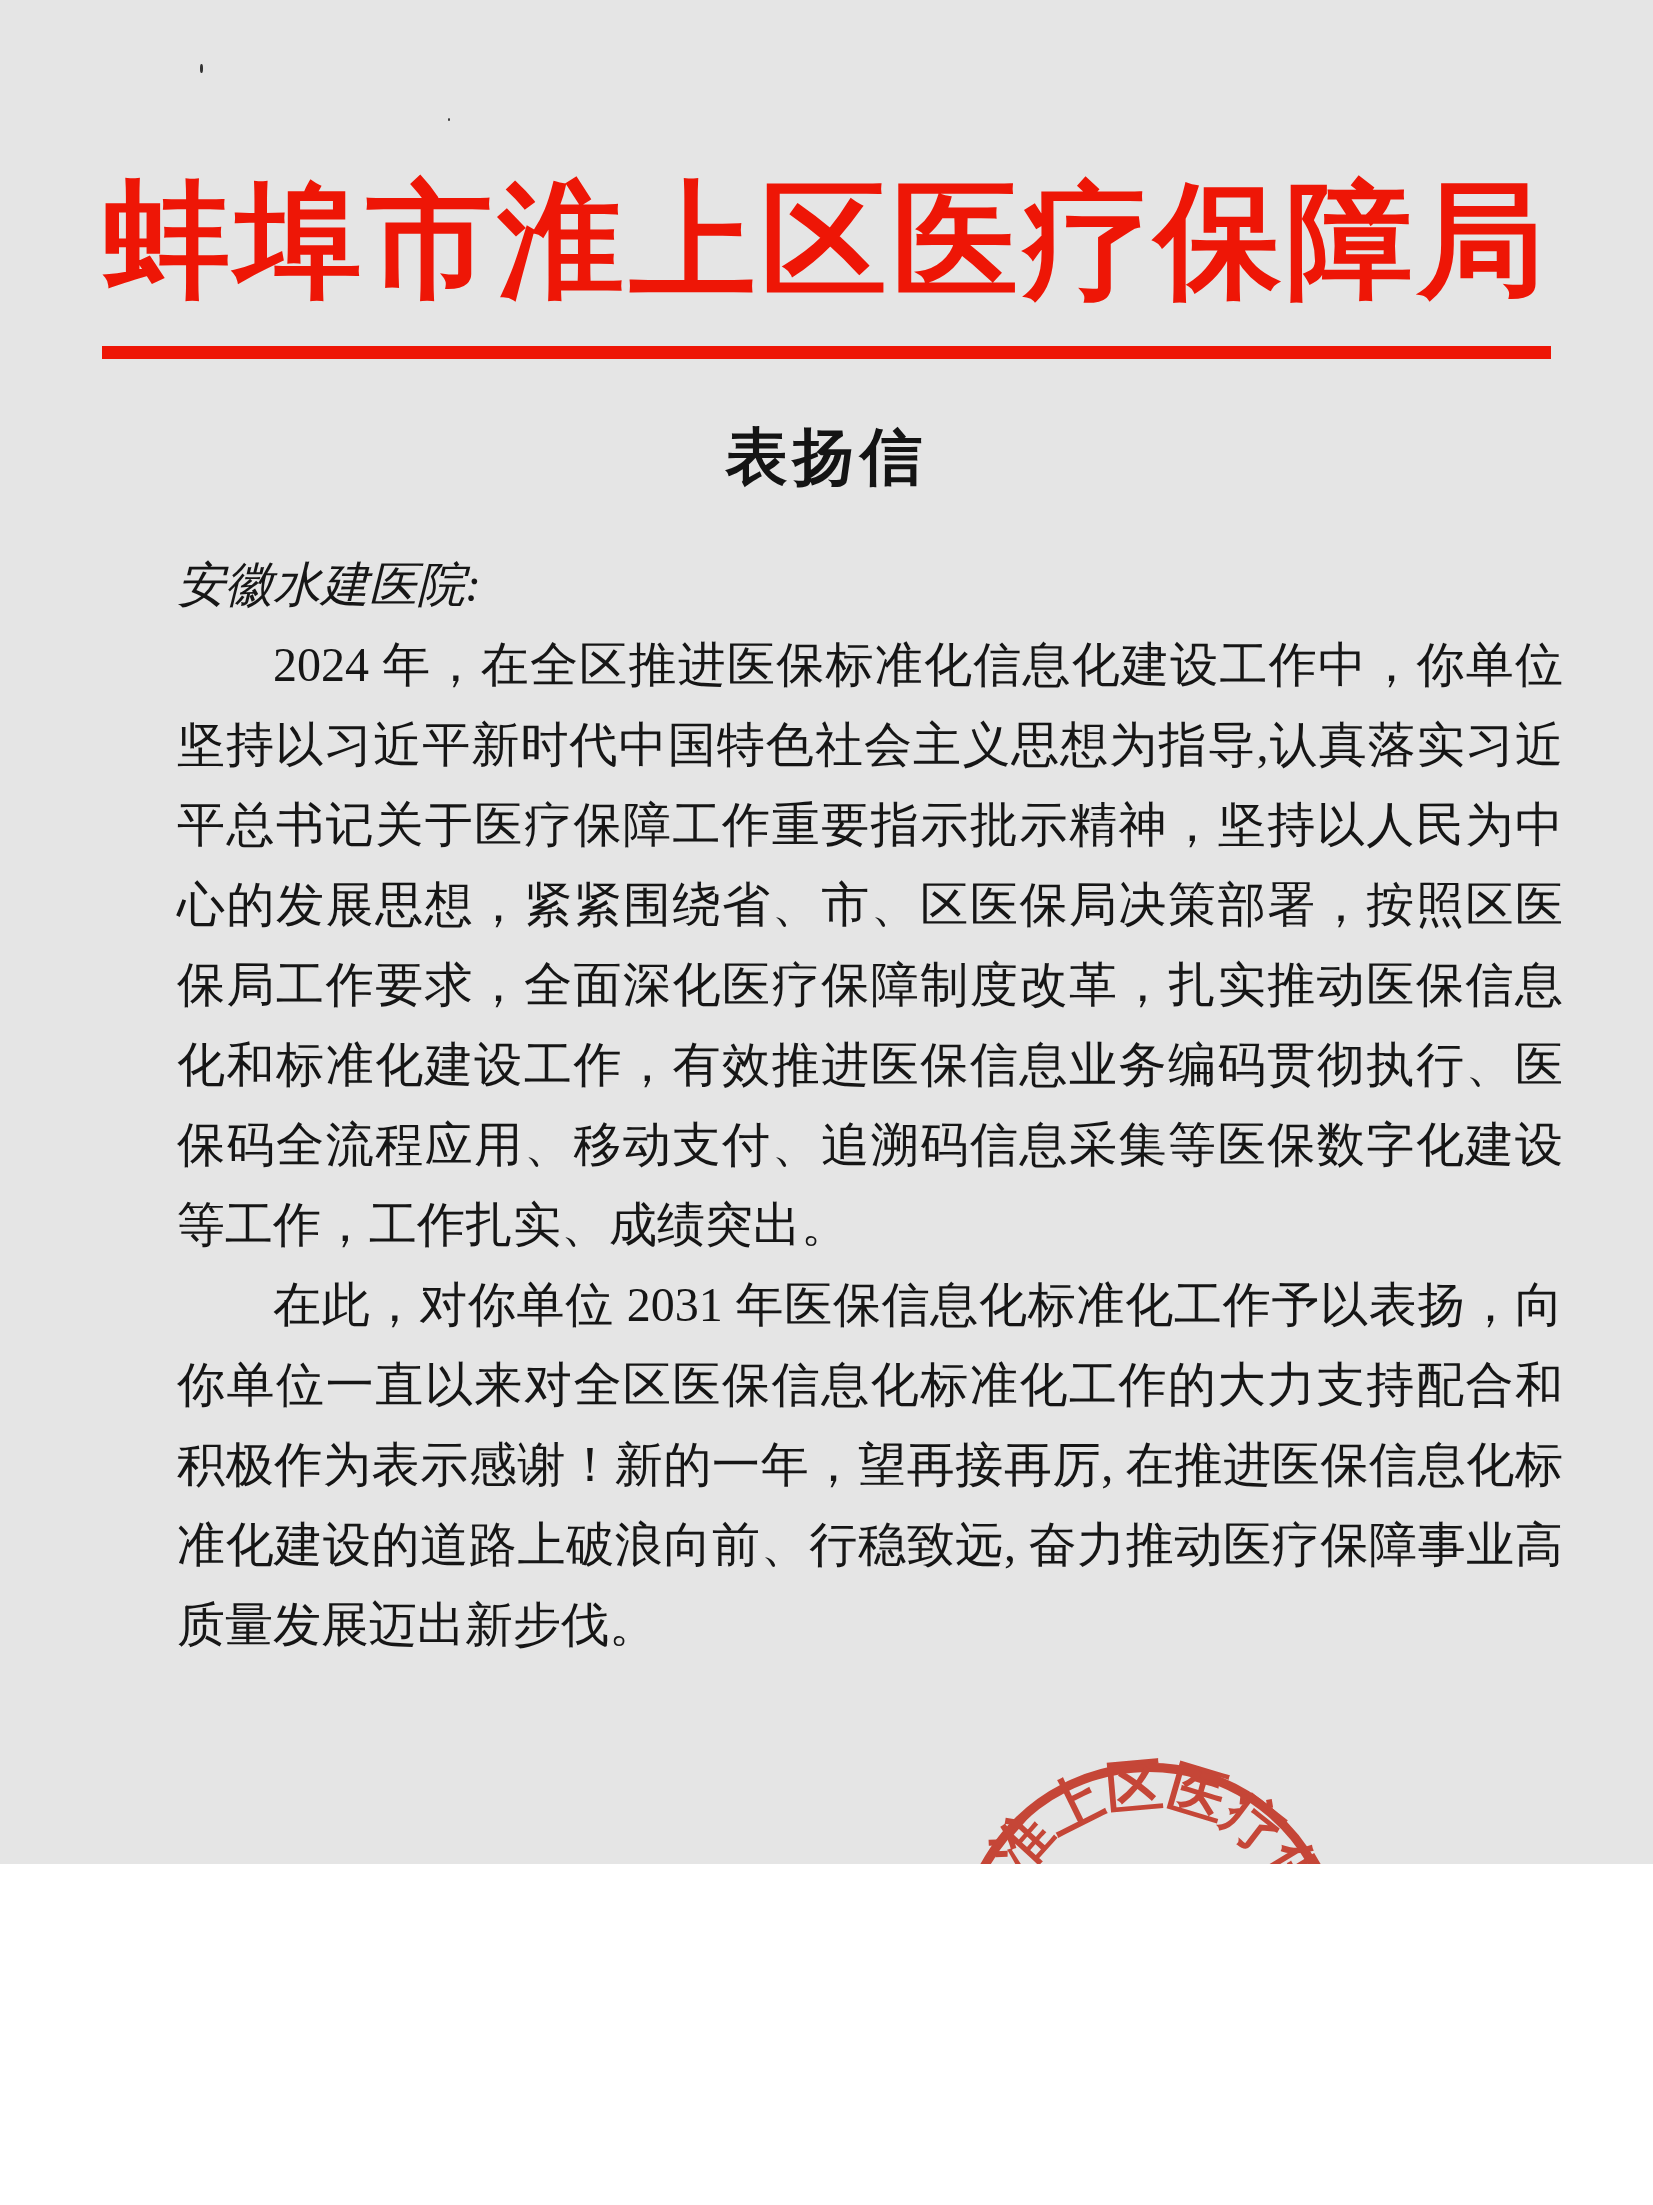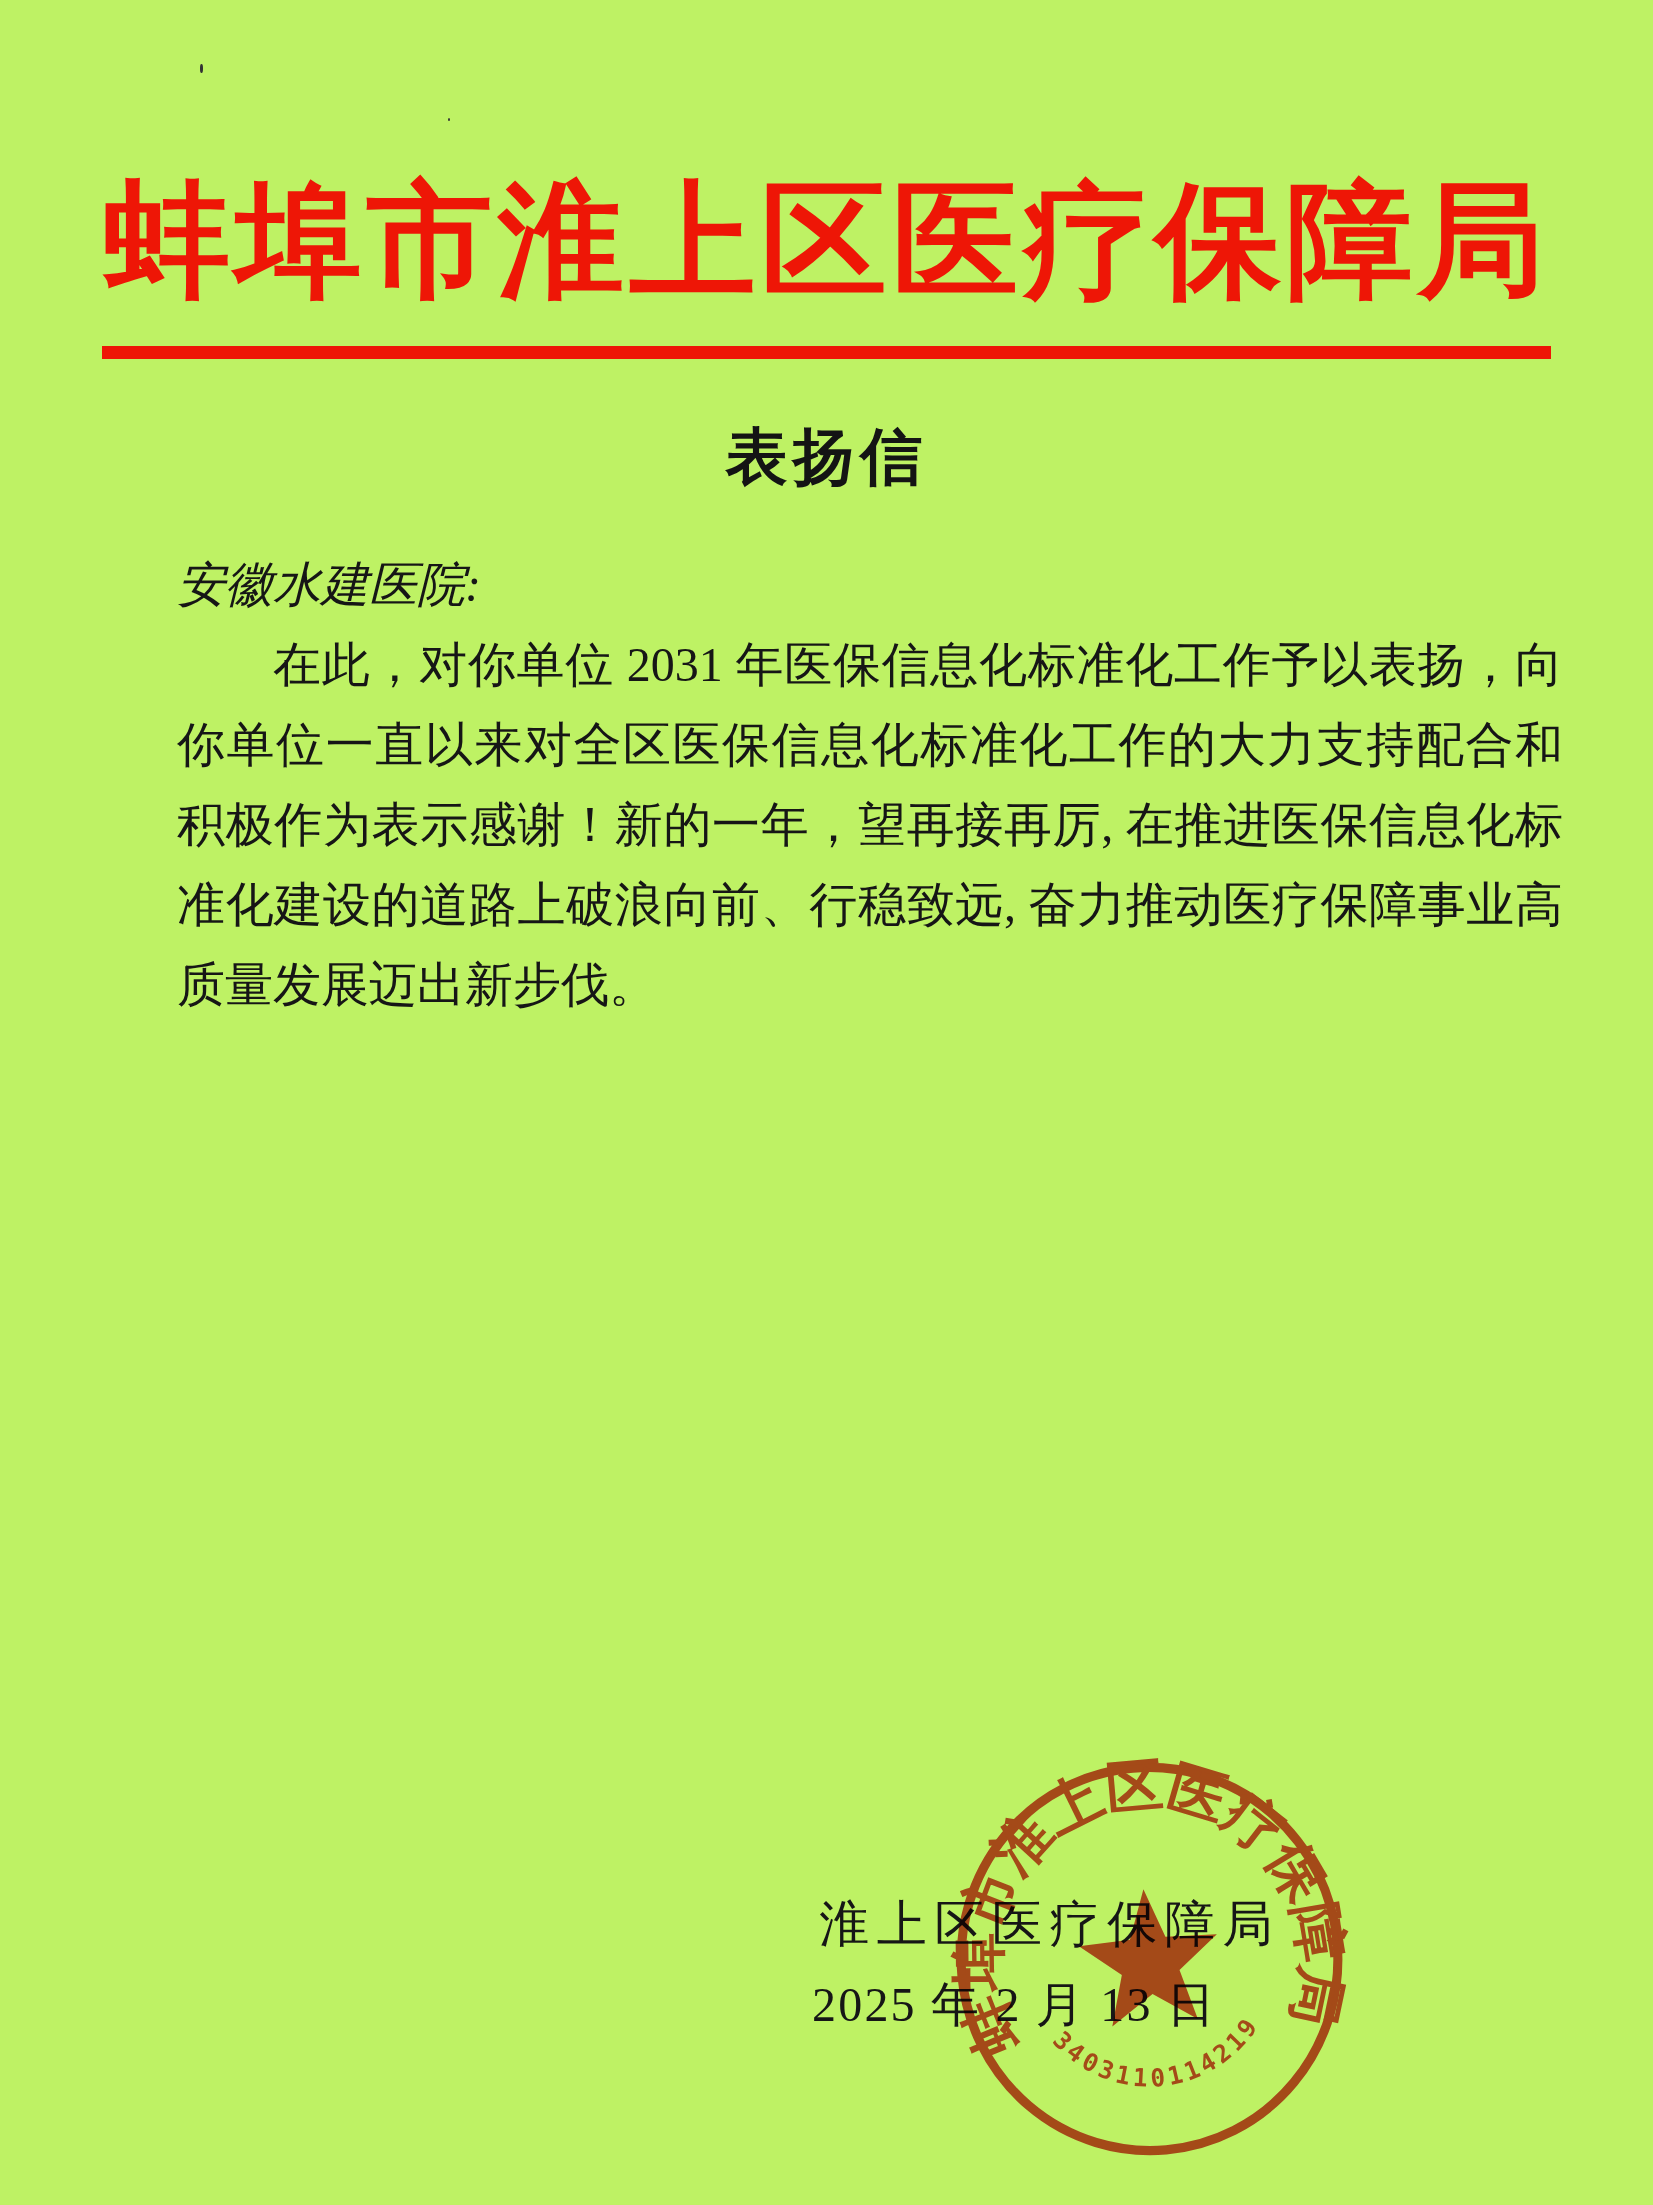--- a/index.html
+++ b/index.html
@@ -1,19 +1,19 @@
 <!DOCTYPE html>
 <html style="font-size:8.7px"><head>
 <meta charset="utf-8">
 <style>
   html,body{margin:0;padding:0;background:#ffffff;}
   .page{
     position:relative;
-    width:1653px;height:2205px;
-    background:#bef264;
+    width:1653px;height:1864px;
+    background:#e5e5e5;
     overflow:hidden;
     font-family:"Liberation Serif", serif;
     color:#181818;
   }
   .header-title{
     position:absolute;top:163px;left:0;right:0;
     text-align:center;
     font-size:126px;
     font-weight:bold;
     color:#ee1606;
@@ -80,20 +80,21 @@
 <div class="page">
 
   <div class="header-title">蚌埠市淮上区医疗保障局</div>
 
   <div class="red-rule"></div>
 
   <div class="letter-title">表扬信</div>
 
   <div class="body-block">
     <p class="salutation">安徽水建医院:</p>
+    <p class="para">2024 年，在全区推进医保标准化信息化建设工作中，你单位坚持以习近平新时代中国特色社会主义思想为指导,认真落实习近平总书记关于医疗保障工作重要指示批示精神，坚持以人民为中心的发展思想，紧紧围绕省、市、区医保局决策部署，按照区医保局工作要求，全面深化医疗保障制度改革，扎实推动医保信息化和标准化建设工作，有效推进医保信息业务编码贯彻执行、医保码全流程应用、移动支付、追溯码信息采集等医保数字化建设等工作，工作扎实、成绩突出。</p>
     <p class="para">在此，对你单位 2031 年医保信息化标准化工作予以表扬，向你单位一直以来对全区医保信息化标准化工作的大力支持配合和积极作为表示感谢！新的一年，望再接再厉, 在推进医保信息化标准化建设的道路上破浪向前、行稳致远, 奋力推动医疗保障事业高质量发展迈出新步伐。</p>
   </div>
 
   <div class="closing-signature">淮上区医疗保障局</div>
 
   <div class="closing-date">2025 年 2 月 13 日</div>
 
   <div class="seal">
     <svg viewBox="0 0 200 200" preserveAspectRatio="none">
       <circle class="ring" cx="100" cy="100" r="93" stroke-width="4.5"></circle>

